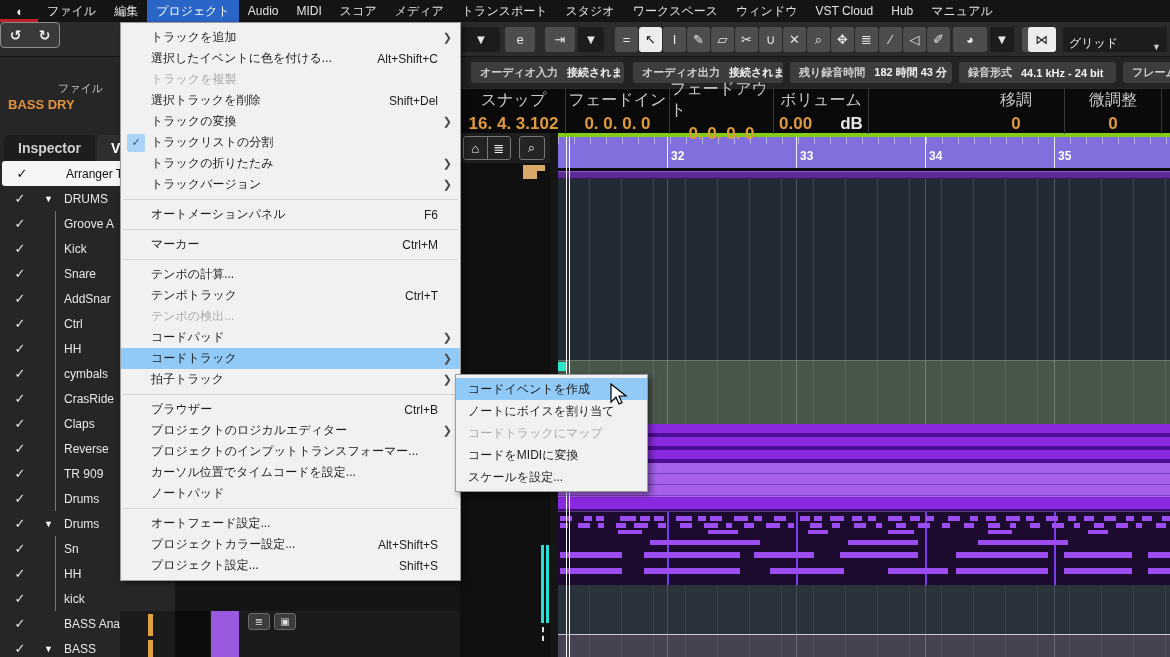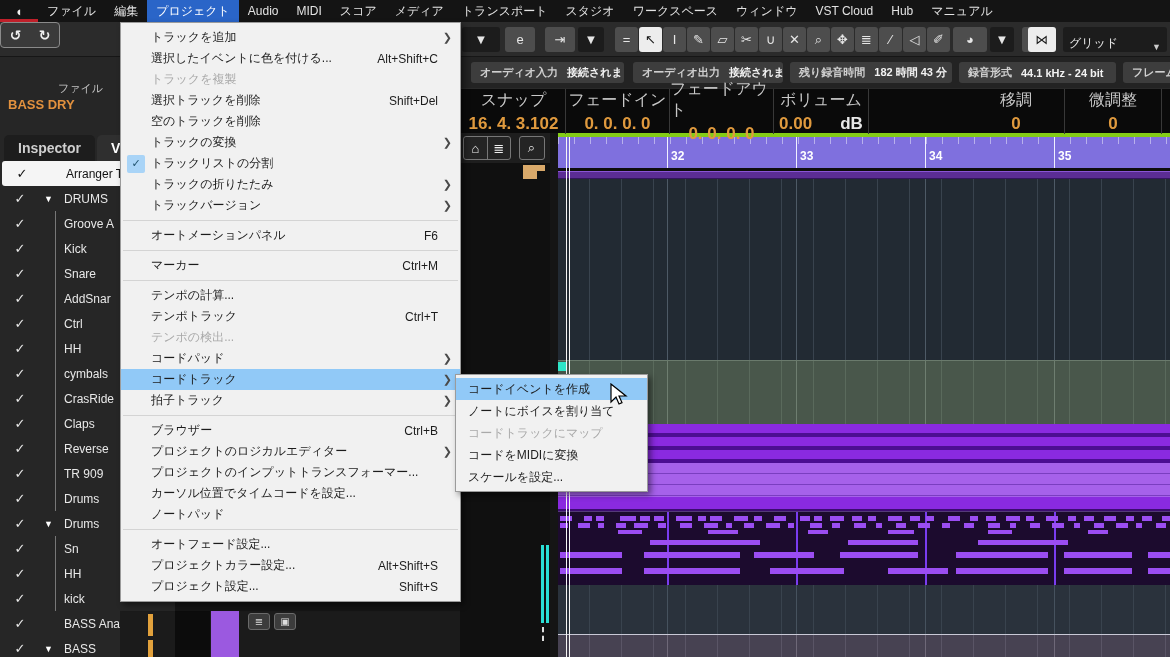--- a/index.html
+++ b/index.html
@@ -523,24 +523,20 @@
         <span class="check"></span>
         <span class="mlabel">トラックを複製</span>
       </div>
       <div class="mi">
         <span class="check"></span>
         <span class="mlabel">選択トラックを削除</span>
         <span class="msc">Shift+Del</span>
       </div>
       <div class="mi">
         <span class="check"></span>
-        <span class="mlabel">空のトラックを削除</span>
-      </div>
-      <div class="mi">
-        <span class="check"></span>
         <span class="mlabel">トラックの変換</span>
         <span class="marrow">❯</span>
       </div>
       <div class="mi">
         <span class="check">
           <span class="cbox">✓</span>
         </span>
         <span class="mlabel">トラックリストの分割</span>
       </div>
       <div class="mi">

